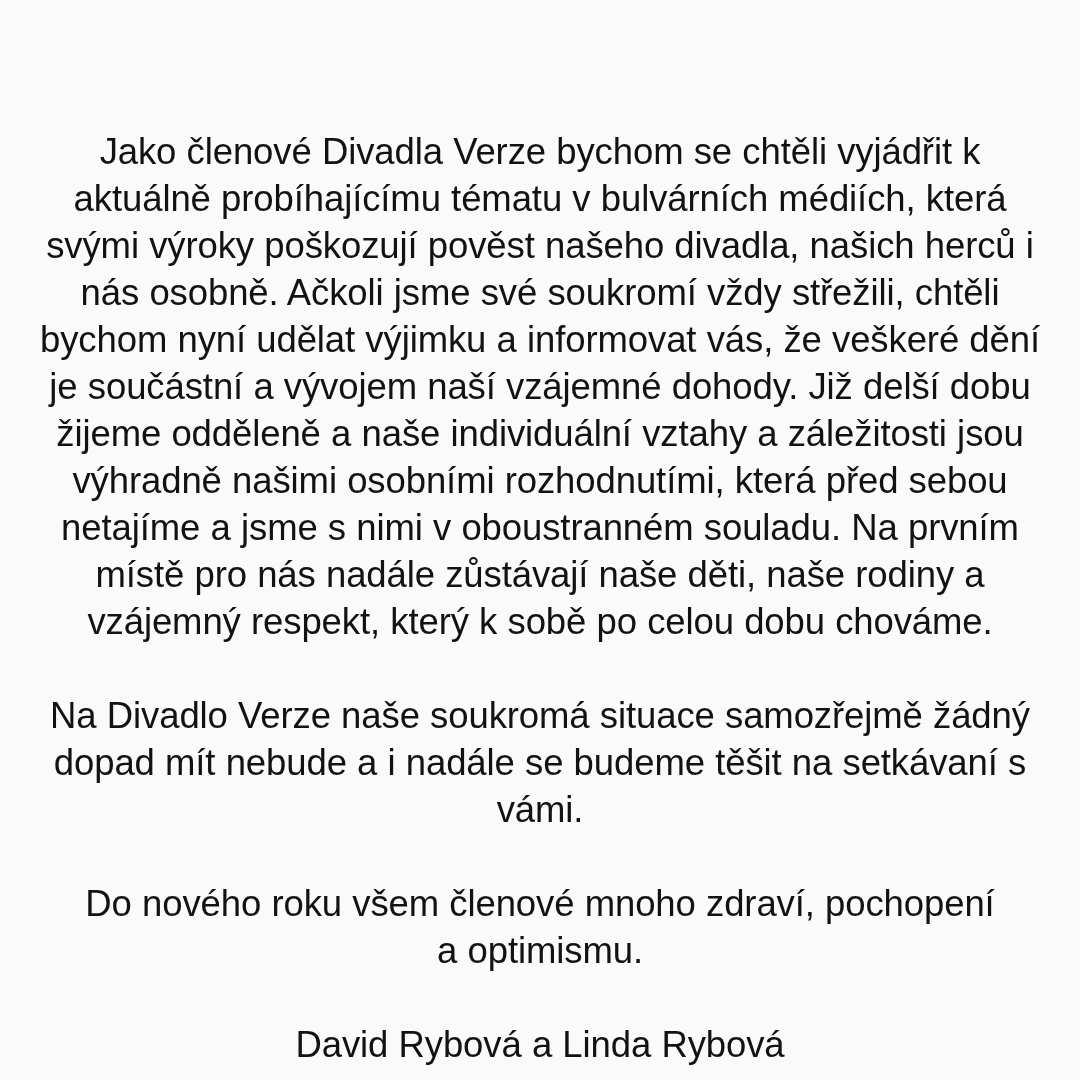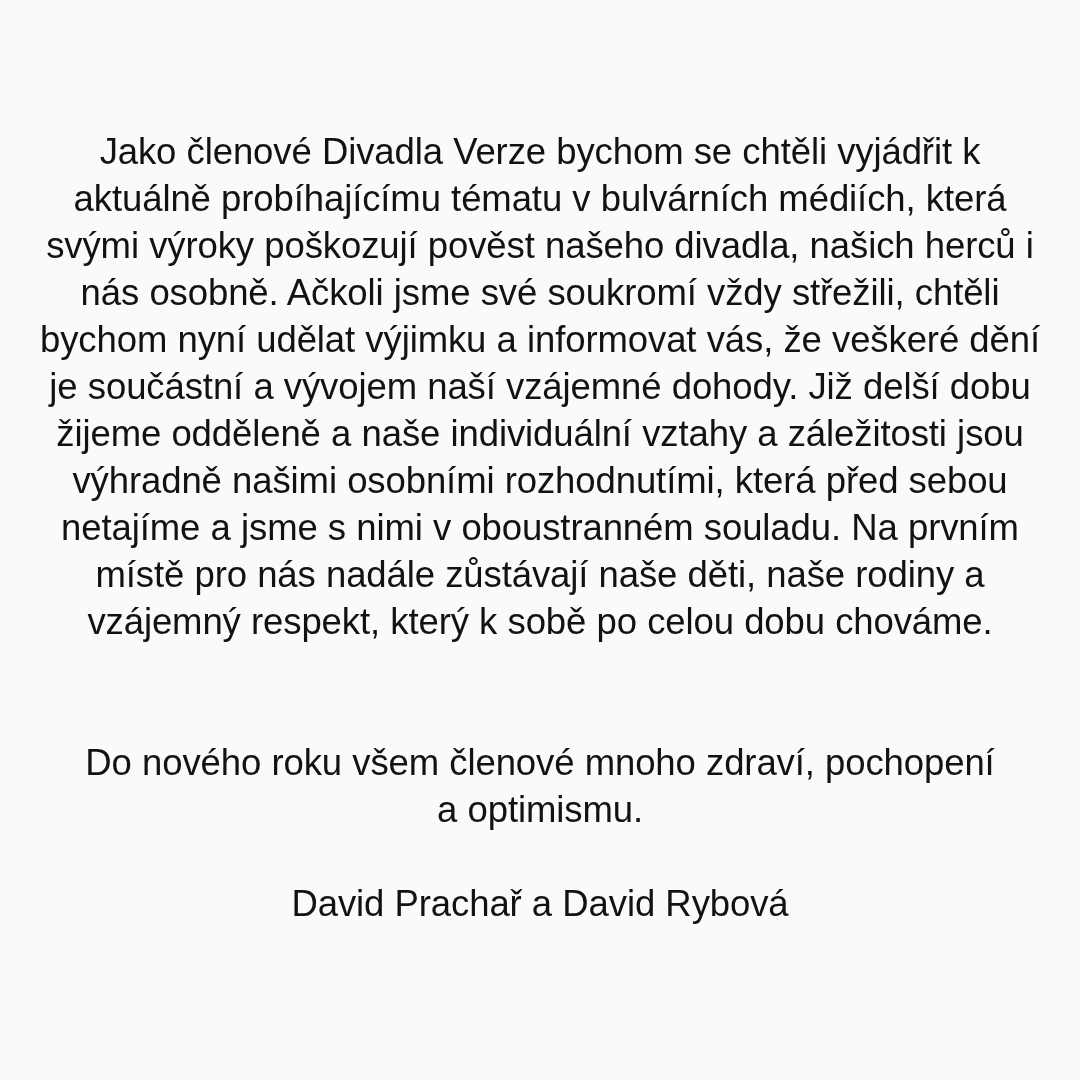--- a/index.html
+++ b/index.html
@@ -55,24 +55,25 @@
 </head>
 <body>
 
 <div class="statement-card">
   <div class="statement-body">
 
     <p class="paragraph">Jako členové Divadla Verze bychom se chtěli vyjádřit k aktuálně probíhajícímu tématu v bulvárních médiích, která svými výroky poškozují pověst našeho divadla, našich herců i nás osobně. Ačkoli jsme své soukromí vždy střežili, chtěli bychom nyní udělat výjimku a informovat vás, že veškeré dění je součástní a vývojem naší vzájemné dohody. Již delší dobu žijeme odděleně a naše individuální vztahy a záležitosti jsou výhradně našimi osobními rozhodnutími, která před sebou netajíme a jsme s nimi v oboustranném souladu. Na prvním místě pro nás nadále zůstávají naše děti, naše rodiny a vzájemný respekt, který k sobě po celou dobu chováme.</p>
 
     <div class="paragraph-gap"></div>
 
+    <p class="paragraph">Na Divadlo Verze naše soukromá situace samozřejmě žádný dopad mít nebude a i nadále se budeme těšit na setkávaní s vámi.</p>
 
     <div class="paragraph-gap"></div>
 
     <p class="paragraph">Do nového roku všem členové mnoho zdraví, pochopení
 a optimismu.</p>
 
     <div class="paragraph-gap"></div>
 
-    <p class="signature">David Prachař a David Rybová</p>
+    <p class="signature">David Rybová a Linda Rybová</p>
 
   </div>
 </div>
 
 </body></html>

